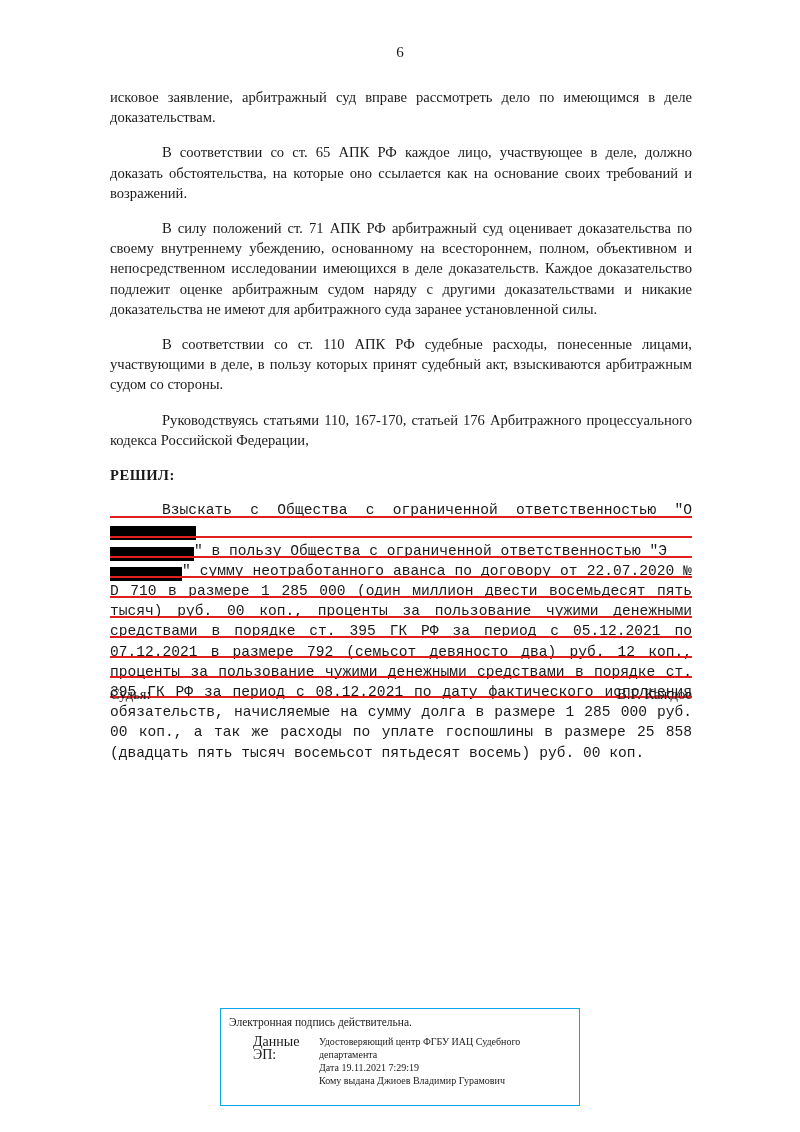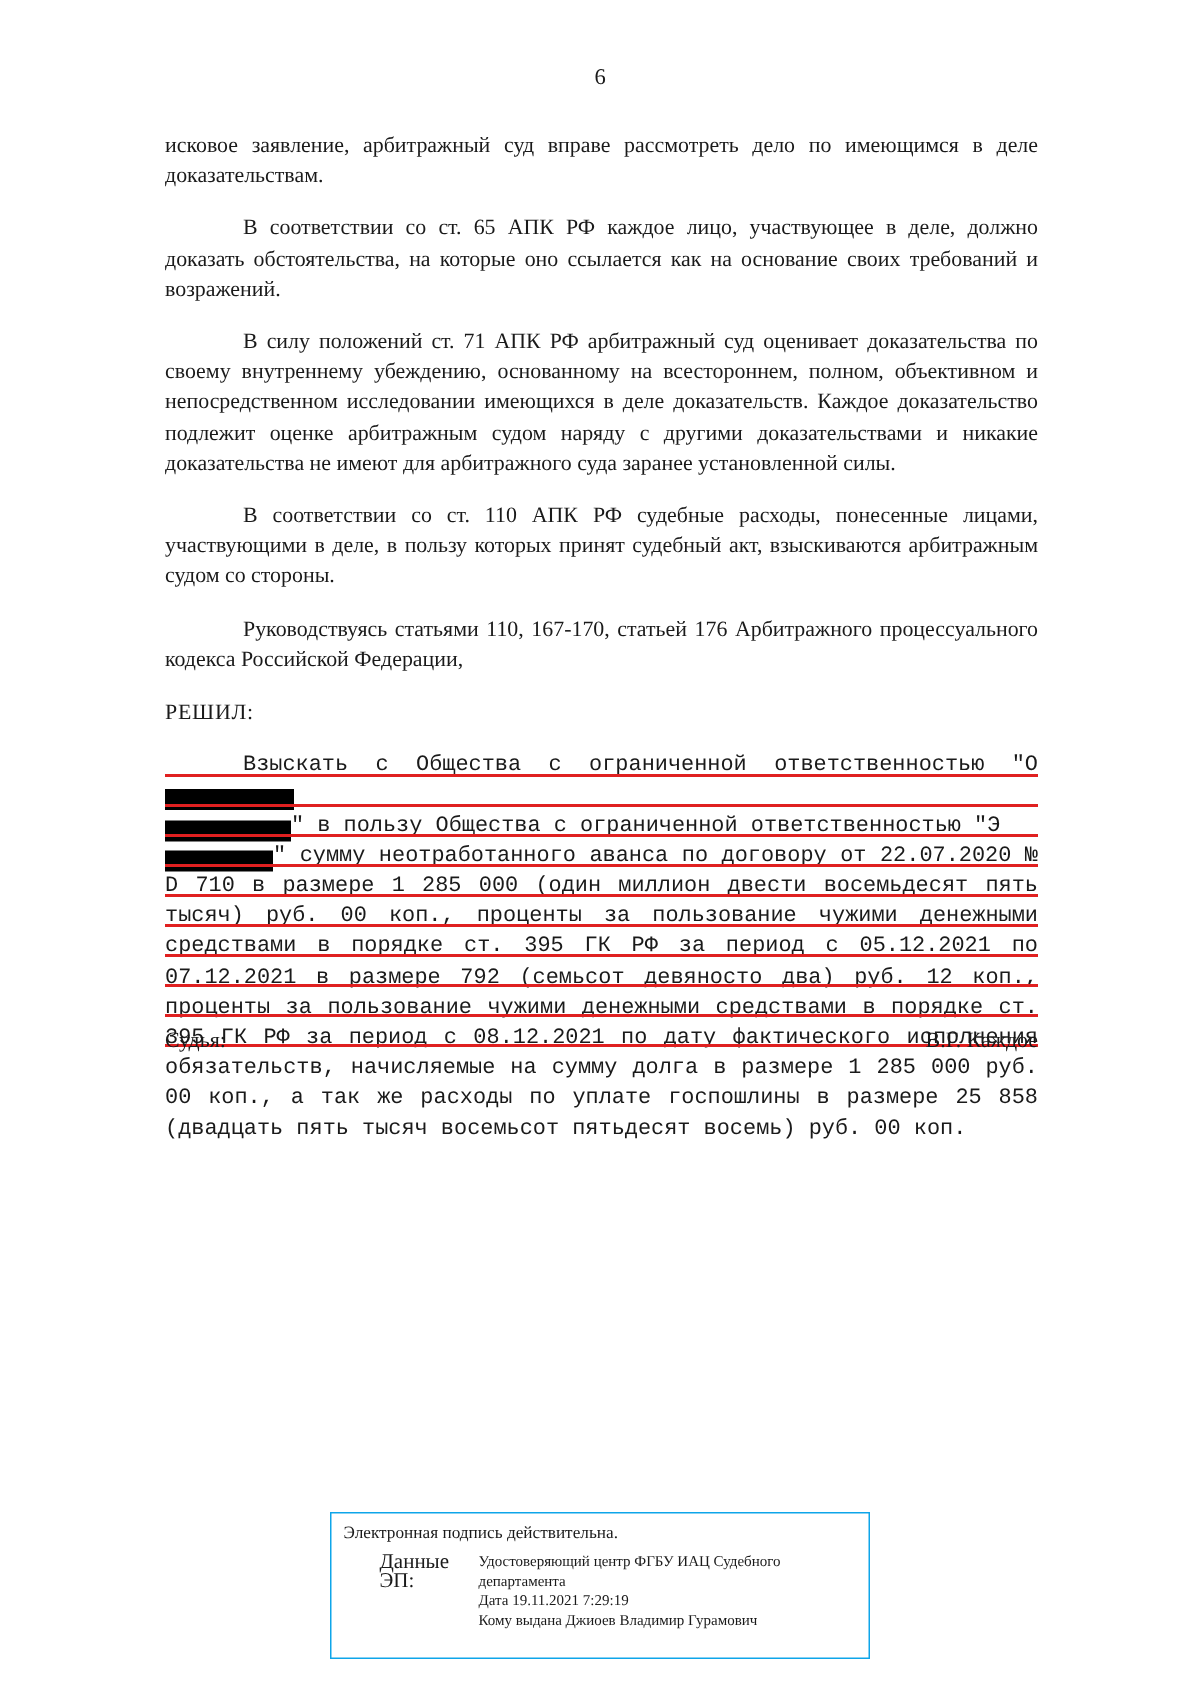--- a/index.html
+++ b/index.html
@@ -47,20 +47,21 @@
   }
   p.indent {
     text-indent: 52px;
   }
   .center {
     text-align: center;
     text-indent: 0;
     margin-top: 18px;
     margin-bottom: 16px;
     letter-spacing: 0.5px;
+    font-weight: bold;
   }
   .redacted-blk {
     display: inline-block;
     background: #000000;
     vertical-align: text-bottom;
     height: 14px;
     position: relative;
     top: 2px;
   }
   

